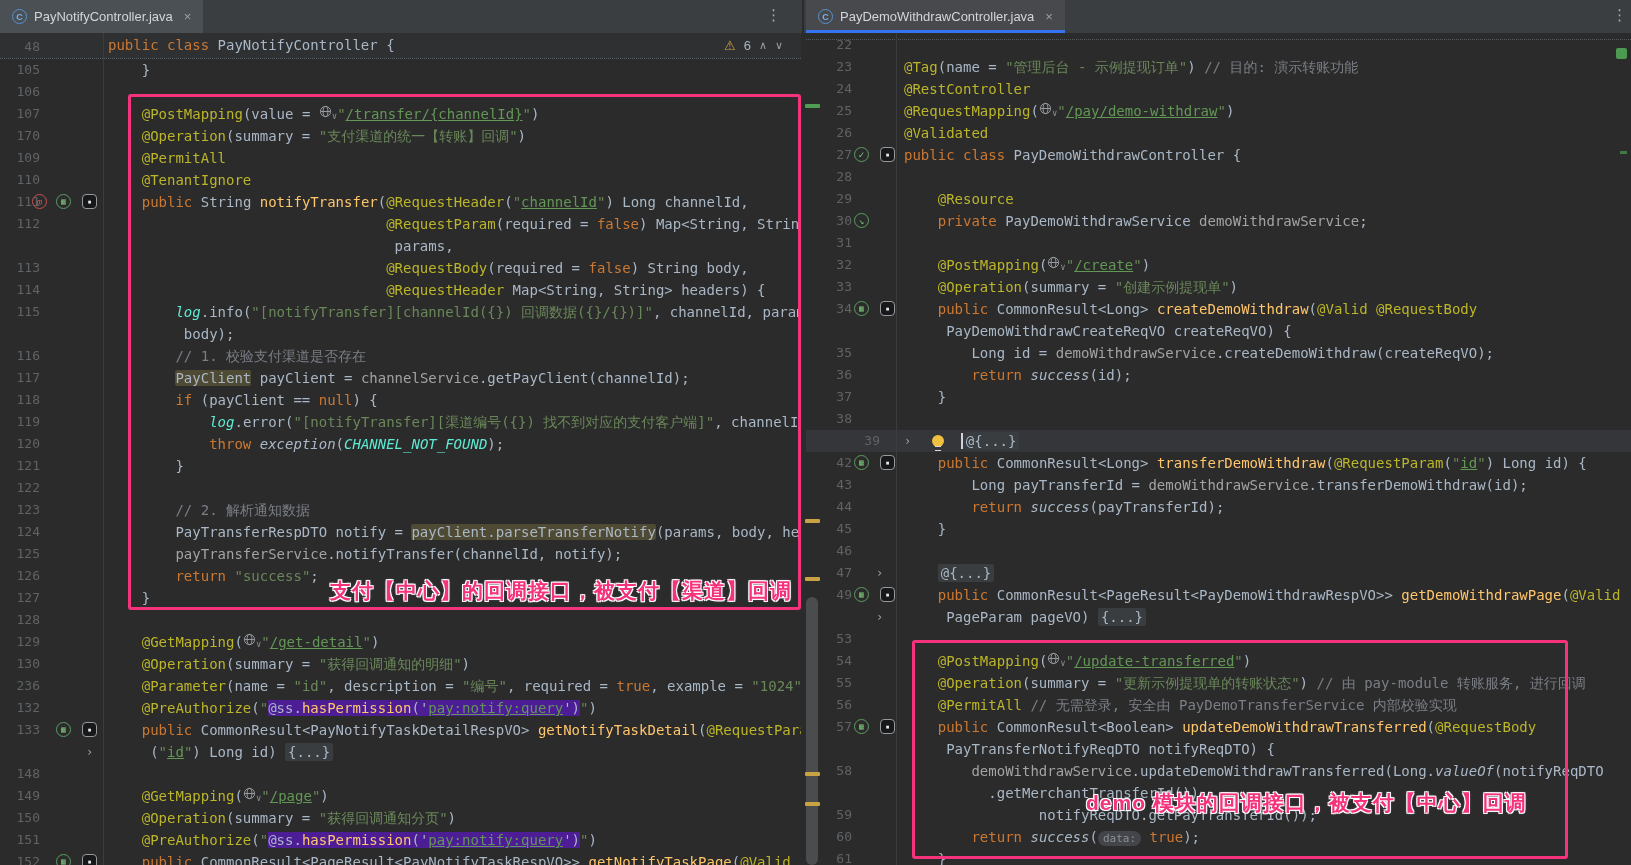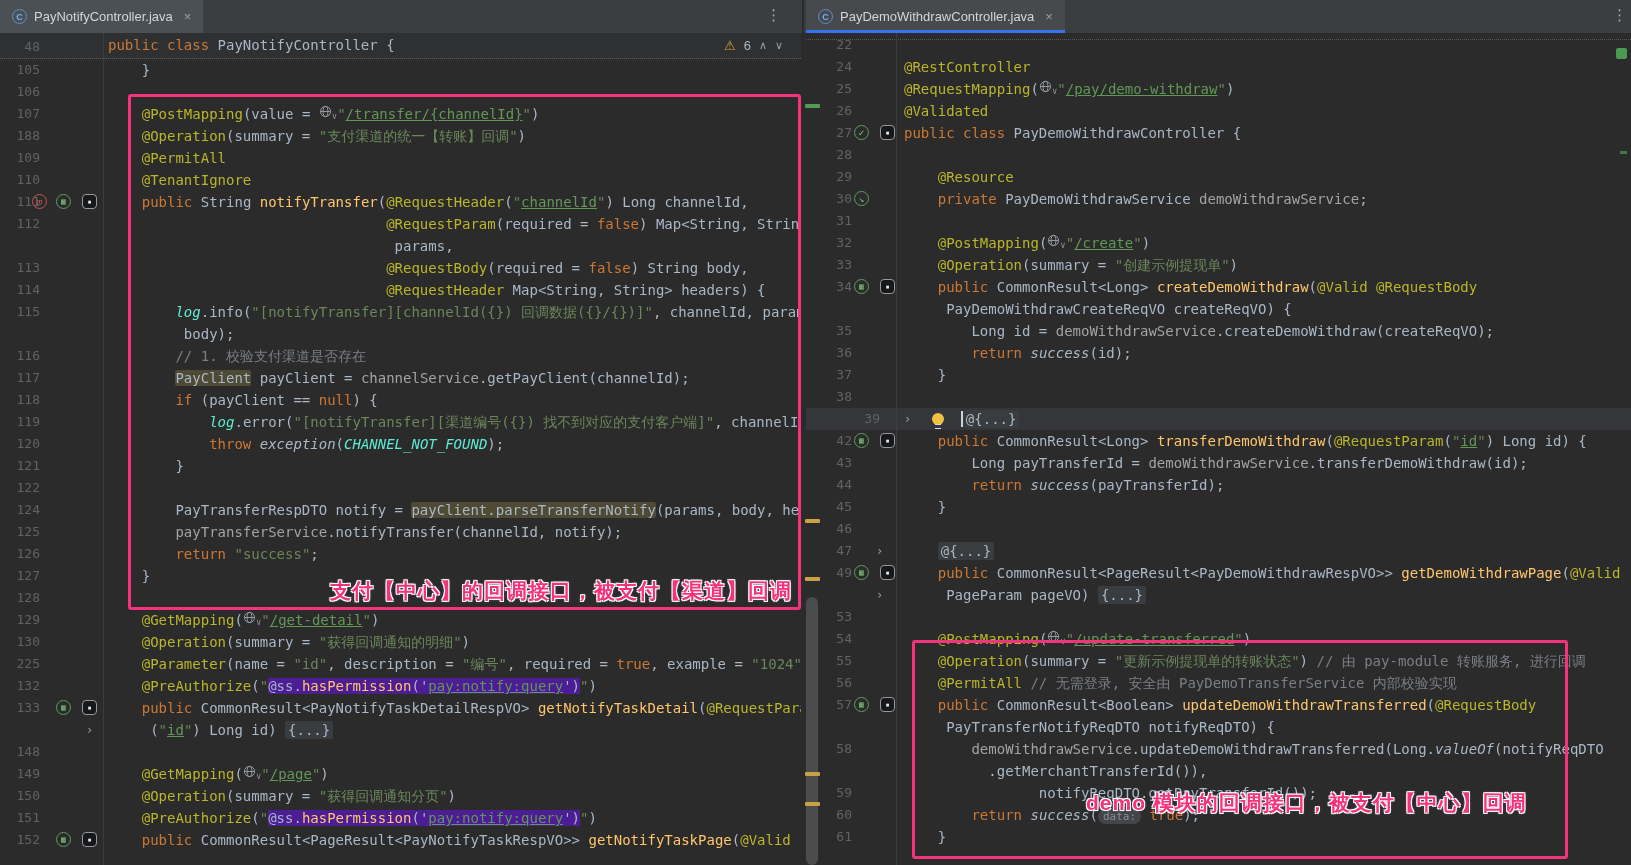--- a/index.html
+++ b/index.html
@@ -146,21 +146,21 @@
             <span class="ln">107</span>
           </div>
           <div class="code"><span class="pln">    </span><span class="ann">@PostMapping</span><span class="pln">(value = </span><span class="globe"><svg width="13" height="13" viewBox="0 0 14 14">
                 <circle cx="7" cy="7" r="5.5" fill="none" stroke="#9AA0A6" stroke-width="1"></circle>
                 <ellipse cx="7" cy="7" rx="2.6" ry="5.5" fill="none" stroke="#9AA0A6" stroke-width="1"></ellipse>
                 <line x1="1.5" y1="7" x2="12.5" y2="7" stroke="#9AA0A6" stroke-width="1"></line>
               </svg></span><span class="gchev">∨</span><span class="str">"</span><span class="strl">/transfer/{channelId}</span><span class="str">"</span><span class="pln">)</span></div>
         </div>
         <div class="row">
           <div class="gut">
-            <span class="ln">188</span>
+            <span class="ln">170</span>
           </div>
           <div class="code"><span class="pln">    </span><span class="ann">@Operation</span><span class="pln">(summary = </span><span class="str">"支付渠道的统一【转账】回调"</span><span class="pln">)</span></div>
         </div>
         <div class="row">
           <div class="gut">
             <span class="ln">109</span>
           </div>
           <div class="code"><span class="pln">    </span><span class="ann">@PermitAll</span></div>
         </div>
         <div class="row">
@@ -248,20 +248,26 @@
           <div class="gut">
             <span class="ln">121</span>
           </div>
           <div class="code"><span class="pln">        }</span></div>
         </div>
         <div class="row">
           <div class="gut">
             <span class="ln">122</span>
           </div>
           <div class="code"></div>
+        </div>
+        <div class="row">
+          <div class="gut">
+            <span class="ln">123</span>
+          </div>
+          <div class="code"><span class="pln">        </span><span class="cmt">// 2. 解析通知数据</span></div>
         </div>
         <div class="row">
           <div class="gut">
             <span class="ln">124</span>
           </div>
           <div class="code"><span class="pln">        PayTransferRespDTO notify = </span><span class="hlw">payClient.parseTransferNotify</span><span class="pln">(params, body, headers);</span></div>
         </div>
         <div class="row">
           <div class="gut">
             <span class="ln">125</span>
@@ -297,21 +303,21 @@
               </svg></span><span class="gchev">∨</span><span class="str">"</span><span class="strl">/get-detail</span><span class="str">"</span><span class="pln">)</span></div>
         </div>
         <div class="row">
           <div class="gut">
             <span class="ln">130</span>
           </div>
           <div class="code"><span class="pln">    </span><span class="ann">@Operation</span><span class="pln">(summary = </span><span class="str">"获得回调通知的明细"</span><span class="pln">)</span></div>
         </div>
         <div class="row">
           <div class="gut">
-            <span class="ln">225</span>
+            <span class="ln">236</span>
           </div>
           <div class="code"><span class="pln">    </span><span class="ann">@Parameter</span><span class="pln">(name = </span><span class="str">"id"</span><span class="pln">, description = </span><span class="str">"编号"</span><span class="pln">, required = </span><span class="kw">true</span><span class="pln">, example = </span><span class="str">"1024"</span></div>
         </div>
         <div class="row">
           <div class="gut">
             <span class="ln">132</span>
           </div>
           <div class="code"><span class="pln">    </span><span class="ann">@PreAuthorize</span><span class="pln">(</span><span class="str">"</span><span class="inj pln">@ss.</span><span class="inj mdecl">hasPermission</span><span class="inj pln">('</span><span class="inj strl">pay:notify:query</span><span class="inj pln">')</span><span class="str">"</span><span class="pln">)</span></div>
         </div>
         <div class="row">
@@ -370,20 +376,26 @@
   </div>
 
   <div class="pane" id="right-pane">
     <div class="topdots"></div>
     <div class="rows" id="right-rows" style="top:1px">
         <div class="row">
           <div class="gut">
             <span class="ln">22</span>
           </div>
           <div class="code"></div>
+        </div>
+        <div class="row">
+          <div class="gut">
+            <span class="ln">23</span>
+          </div>
+          <div class="code"><span class="ann">@Tag</span><span class="pln">(name = </span><span class="str">"管理后台 - 示例提现订单"</span><span class="pln">) </span><span class="cmt">// 目的: 演示转账功能</span></div>
         </div>
         <div class="row">
           <div class="gut">
             <span class="ln">24</span>
           </div>
           <div class="code"><span class="ann">@RestController</span></div>
         </div>
         <div class="row">
           <div class="gut">
             <span class="ln">25</span>

